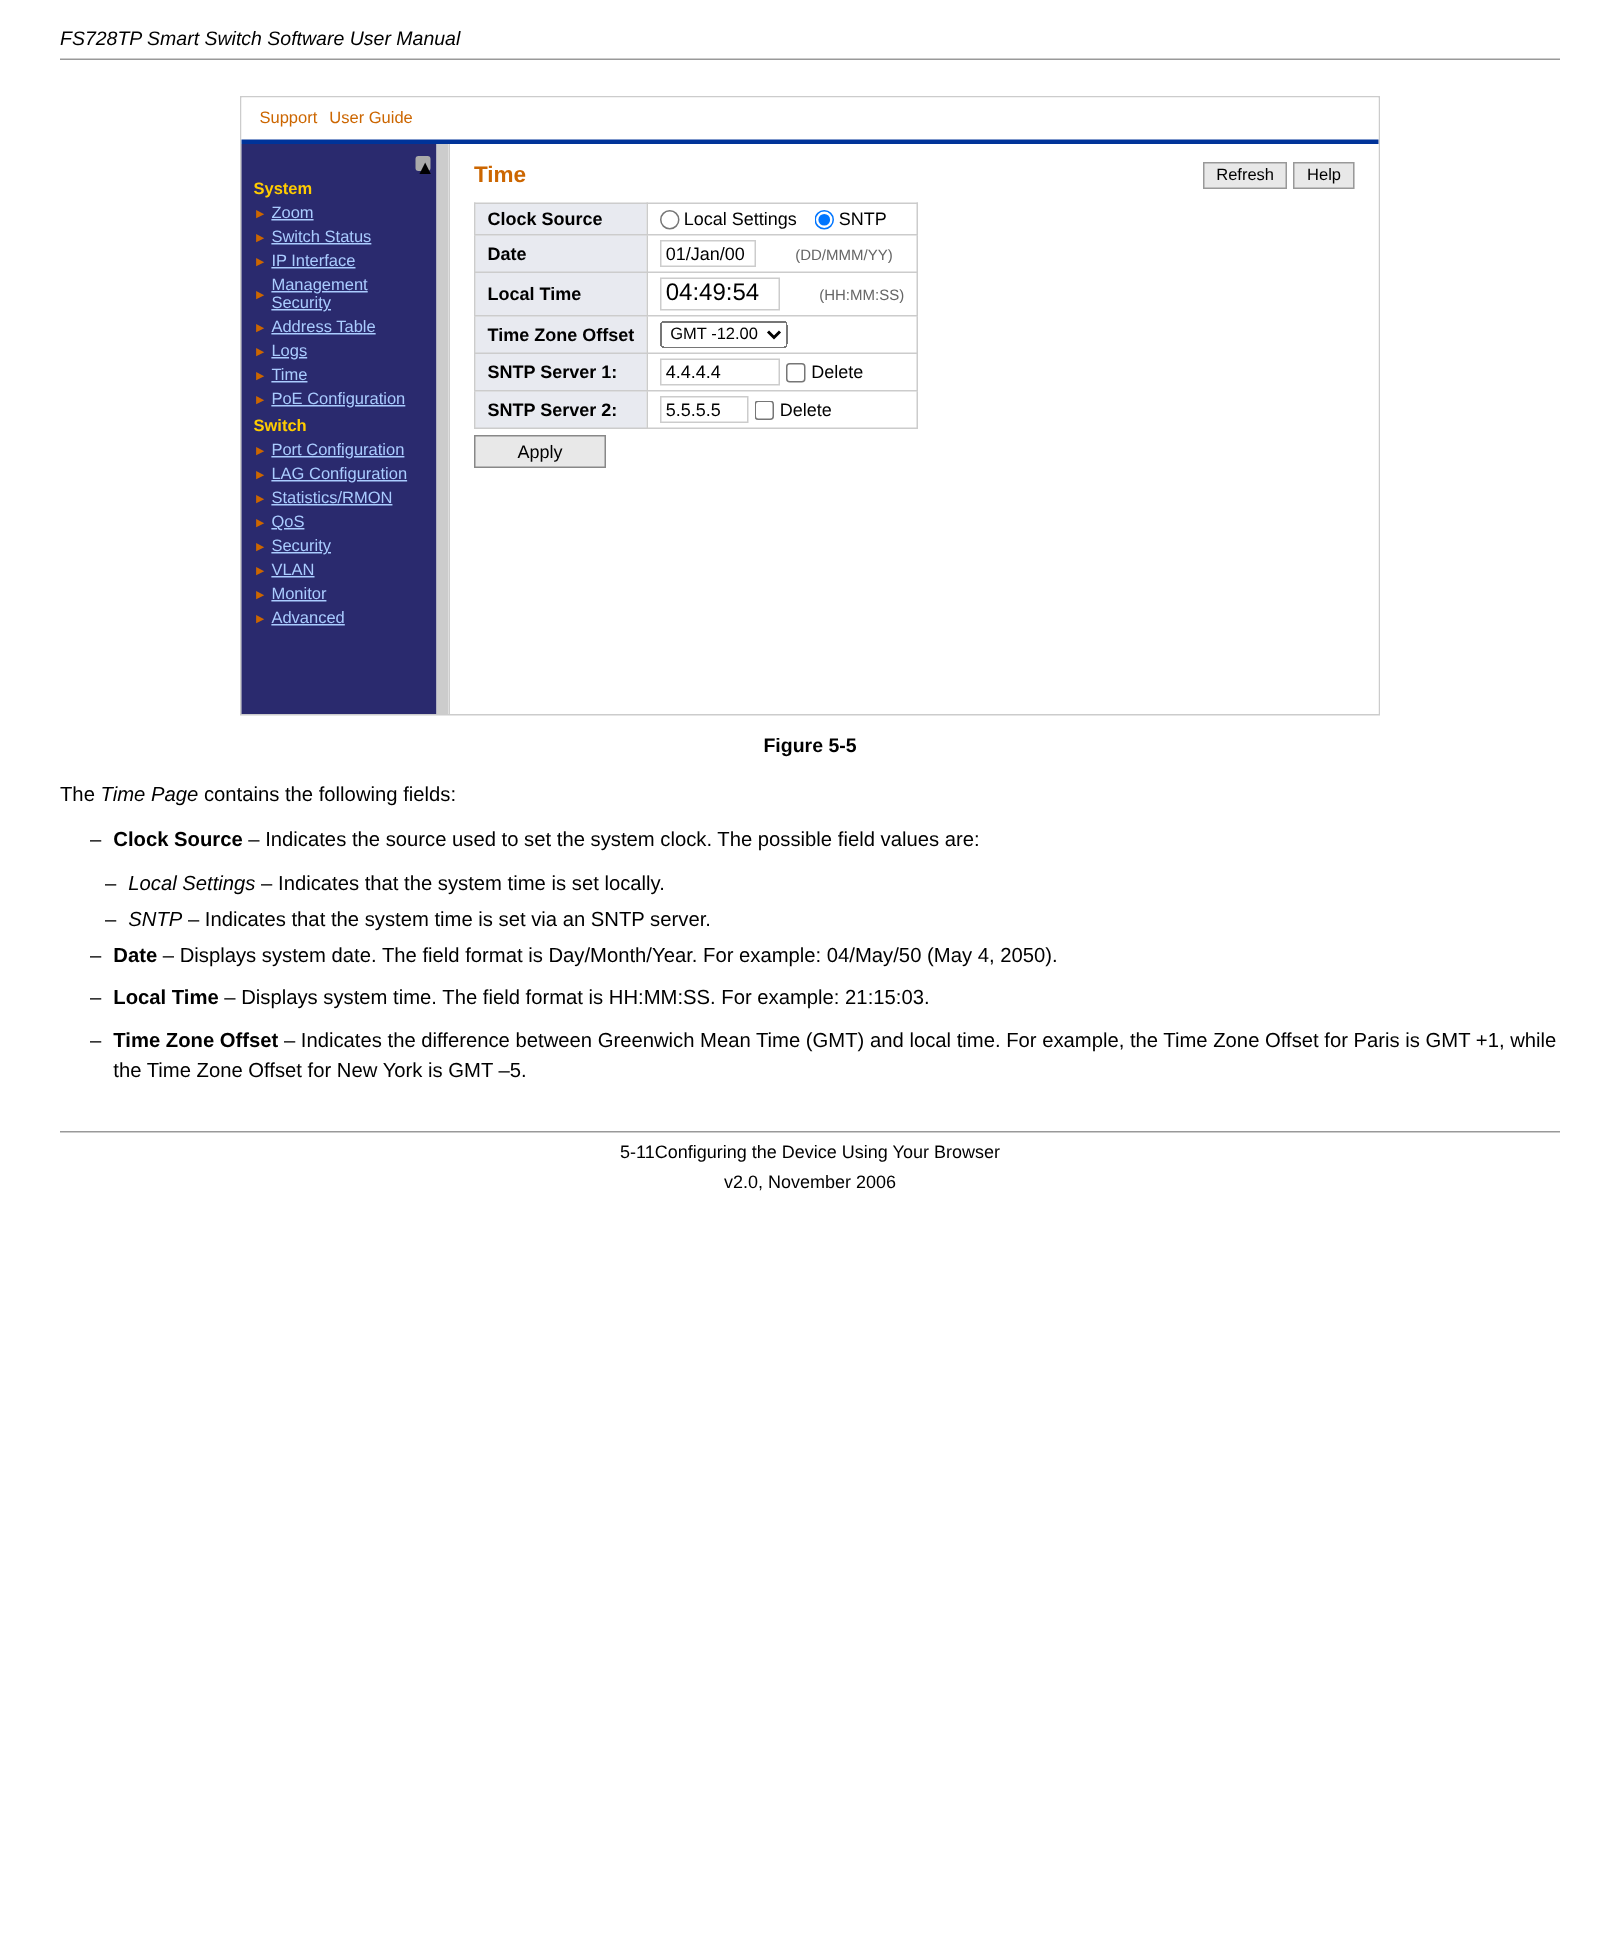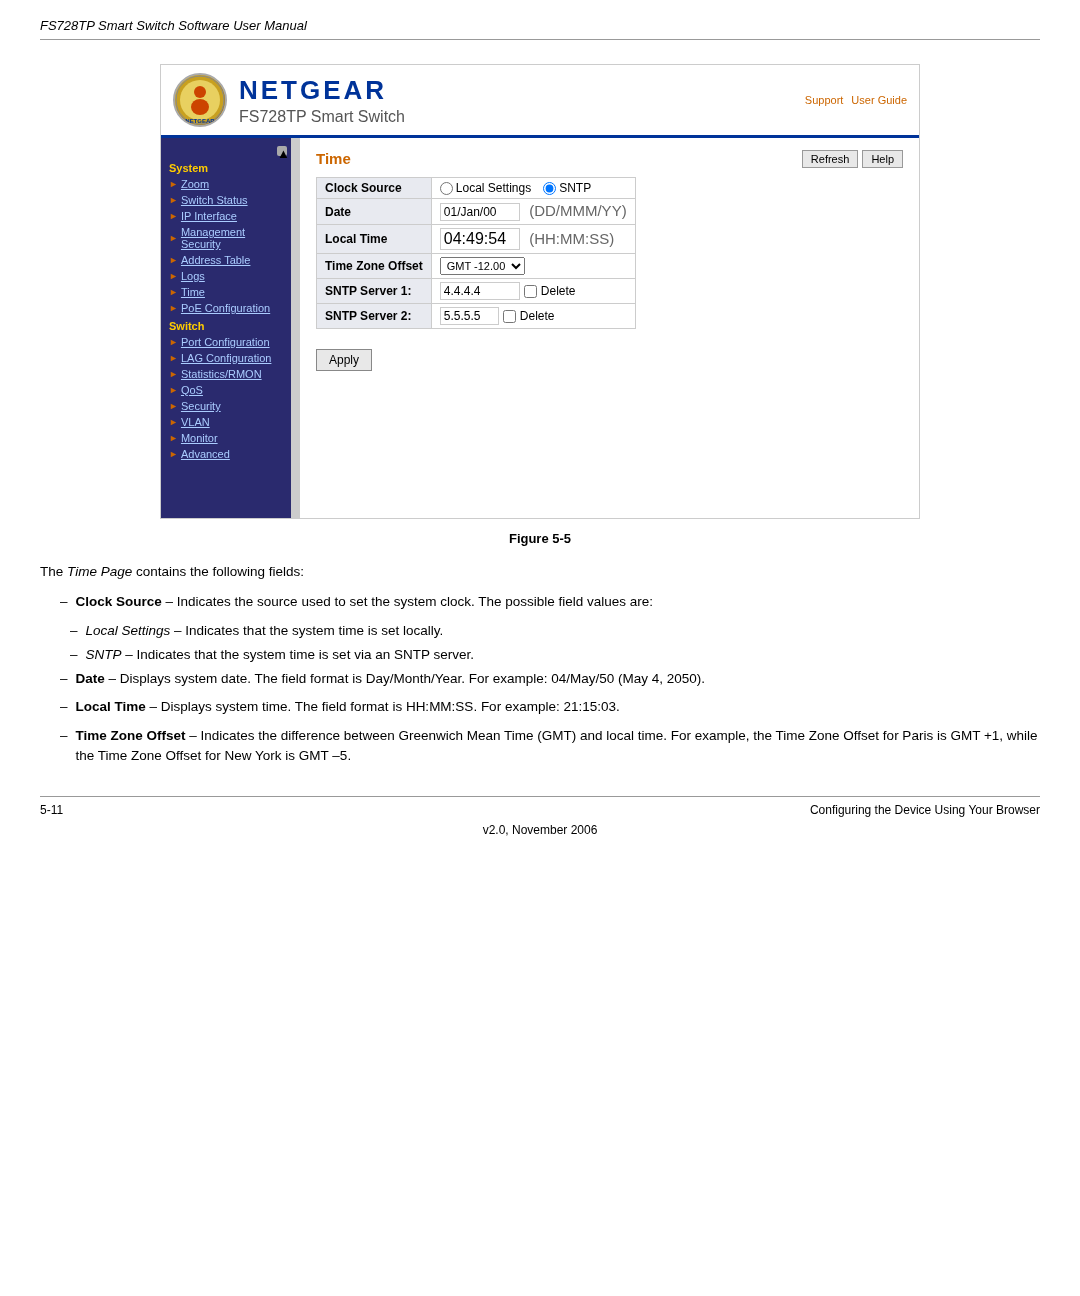--- a/index.html
+++ b/index.html
@@ -211,40 +211,40 @@
     .radio-group label {
       display: flex;
       align-items: center;
       gap: 3px;
       font-size: 12px;
       cursor: pointer;
     }
 
     .inline-hint {
       color: #666;
-      font-size: 15px;
-      margin-left: 6px;
+      font-size: 10px;
+      margin-left: 23px;
     }
 
     .tz-select {
       font-size: 11px;
       padding: 1px 2px;
     }
 
     .delete-group {
       display: flex;
       align-items: center;
       gap: 4px;
       font-size: 12px;
     }
 
     .apply-btn {
-      margin-top: 20px;
+      margin-top: 4px;
       font-size: 12px;
-      padding: 3px 12px;
+      padding: 3px 28px;
       background: #e8e8e8;
       border: 1px solid #888;
       cursor: pointer;
     }
 
     
     .figure-label {
       text-align: center;
       font-weight: bold;
       font-size: 13px;
@@ -299,21 +299,21 @@
     .sub-bullet-list li .dash {
       flex-shrink: 0;
     }
 
     
     .doc-footer {
       border-top: 1px solid #999;
       margin-top: 30px;
       padding-top: 6px;
       display: flex;
-      justify-content: space-between;
+      justify-content: center;
       font-size: 12px;
       color: #000;
     }
 
     .doc-footer-center {
       text-align: center;
       font-size: 12px;
       margin-top: 6px;
       color: #000;
     }
@@ -338,37 +338,20 @@
 <div class="page-wrapper">
 
   <div class="doc-header">
     <span>FS728TP Smart Switch Software User Manual</span>
   </div>
   <div class="doc-header-line"></div>
 
   <div class="screenshot-box">
 
     <div class="ng-header">
-      <div class="ng-logo-area">
-
-        <div class="ng-logo-circle">
-          <svg width="50" height="50" viewBox="0 0 50 50">
-            <circle cx="25" cy="25" r="24" fill="#c8a020" stroke="#888" stroke-width="1"></circle>
-            <circle cx="25" cy="25" r="20" fill="#e8d060"></circle>
-
-            <circle cx="25" cy="17" r="6" fill="#cc4400"></circle>
-            <ellipse cx="25" cy="32" rx="9" ry="8" fill="#cc4400"></ellipse>
-            <text x="25" y="48" text-anchor="middle" font-size="6" fill="#003399" font-weight="bold">NETGEAR</text>
-          </svg>
-        </div>
-        <div class="ng-brand">
-          <span class="ng-brand-name">NETGEAR</span>
-          <span class="ng-brand-product">FS728TP Smart Switch</span>
-        </div>
-      </div>
       <div class="ng-links">
         <a href="#">Support</a>
         <a href="#">User Guide</a>
       </div>
     </div>
 
     <div class="ng-body">
 
       <div class="sidebar-scroll-area">
         <div class="ng-sidebar sidebar-inner">
@@ -473,21 +456,21 @@
                   <label>
                     <input type="radio" name="clock_source" checked="" style="">
                     <span>SNTP</span>
                   </label>
                 </div>
               </td>
             </tr>
             <tr>
               <td class="label-cell">Date</td>
               <td class="value-cell">
-                <input type="text" value="01/Jan/00" style="font-size: 12px; width: 80px; border: 1px solid rgb(204, 204, 204); padding: 1px 3px;">
+                <input type="text" value="01/Jan/00" style="font-size: 12px; width: 64px; border: 1px solid rgb(204, 204, 204); padding: 1px 3px;">
                 <span class="inline-hint">(DD/MMM/YY)</span>
               </td>
             </tr>
             <tr>
               <td class="label-cell">Local Time</td>
               <td class="value-cell">
                 <input type="text" value="04:49:54" style="font-size: 16px; width: 80px; border: 1px solid rgb(204, 204, 204); padding: 1px 3px;">
                 <span class="inline-hint">(HH:MM:SS)</span>
               </td>
             </tr>

